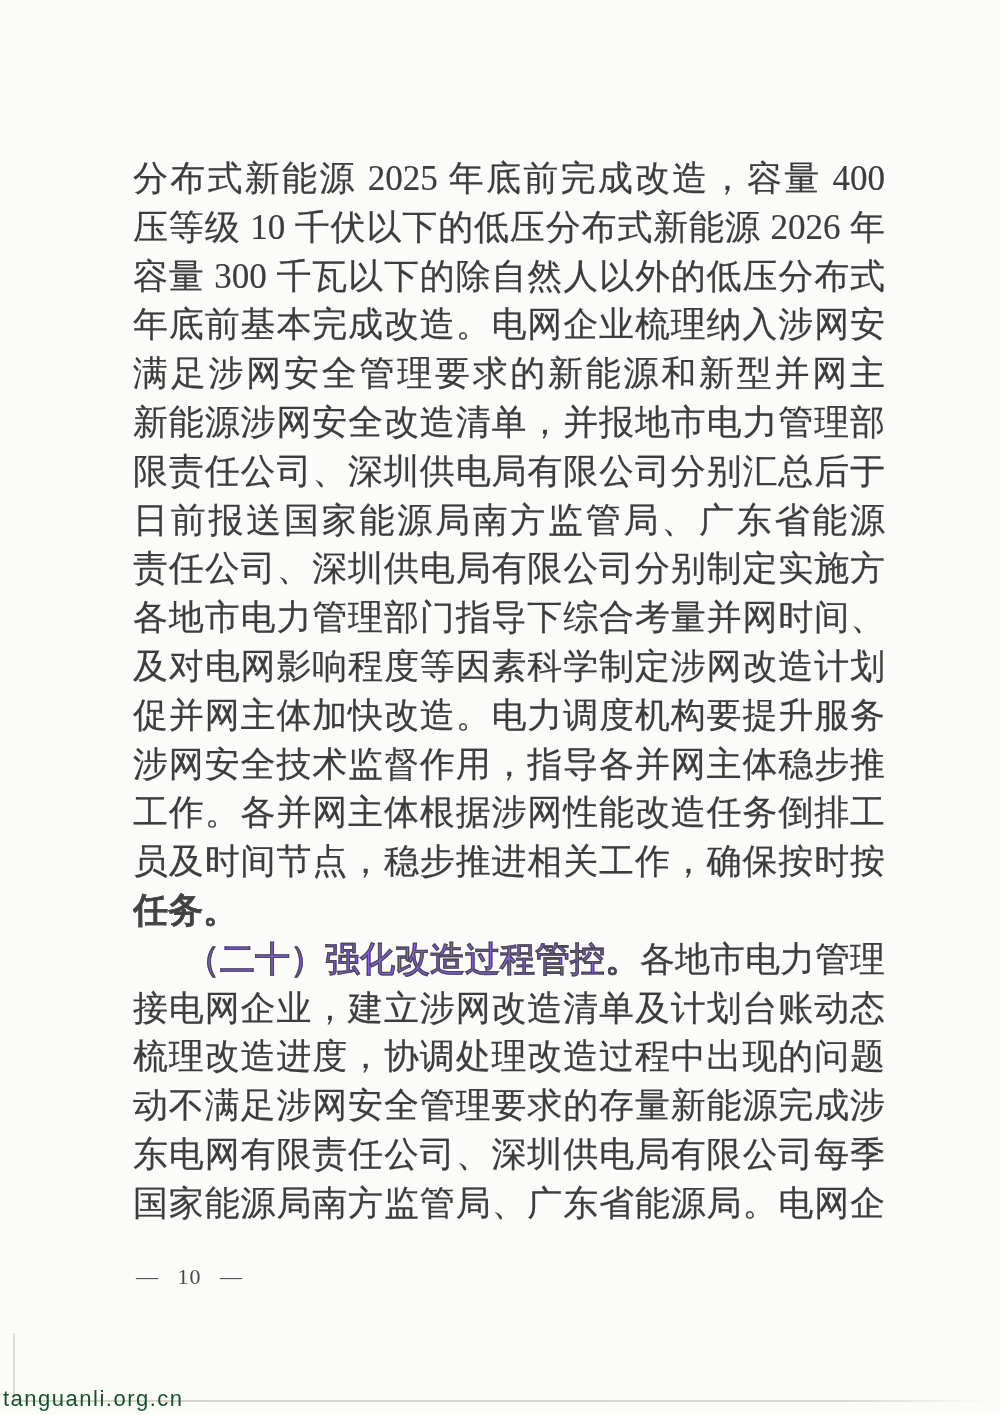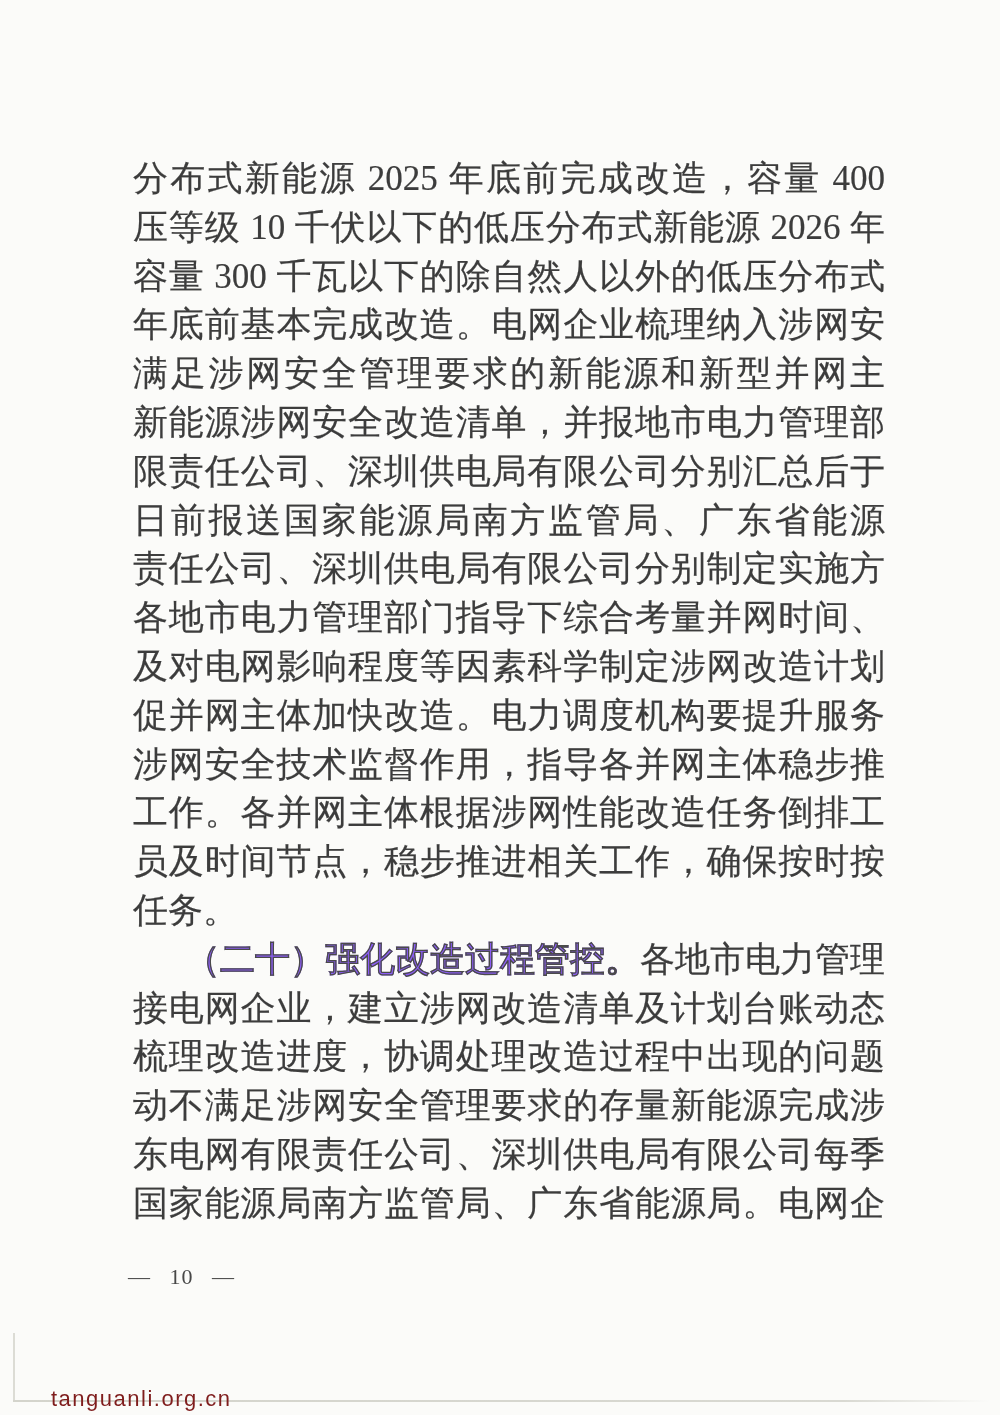--- a/index.html
+++ b/index.html
@@ -28,32 +28,33 @@
     height: 48.8px;
     line-height: 48.8px;
     text-align: justify;
     text-align-last: justify;
     white-space: normal;
     overflow: hidden;
   }
   .line.no-justify {
     text-align: left;
     text-align-last: left;
+    font-weight: bold;
   }
   .line.indent {
     text-indent: 52px;
   }
   .bold {
     font-weight: bold;
     color: #8b5cf6;
   }
   
   .page-number {
     position: absolute;
-    left: 128px;
+    left: 136px;
     top: 1264px;
     font-size: 22px;
     color: #474747;
     word-spacing: 12px;
     letter-spacing: 1px;
   }
   
   .edge-h {
     position: absolute;
     left: 13px;
@@ -70,23 +71,22 @@
     height: 69px;
     background: #dcdcd5;
   }
   
   .watermark {
     position: absolute;
     left: 3px;
     top: 1386px;
     font-size: 22px;
     font-family: "Liberation Sans", "DejaVu Sans", sans-serif;
-    color: #7f1d1d;
+    color: #14532d;
     letter-spacing: 1.5px;
-    margin-left: 48px;
   }
 </style>
 </head>
 <body>
 
 <div>
 
   <div class="text-block" id="lines-container">
       <div class="line">分布式新能源 2025 年底前完成改造，容量 400 千瓦及以上且电</div>
       <div class="line">压等级 10 千伏以下的低压分布式新能源 2026 年底前完成改造，</div>

